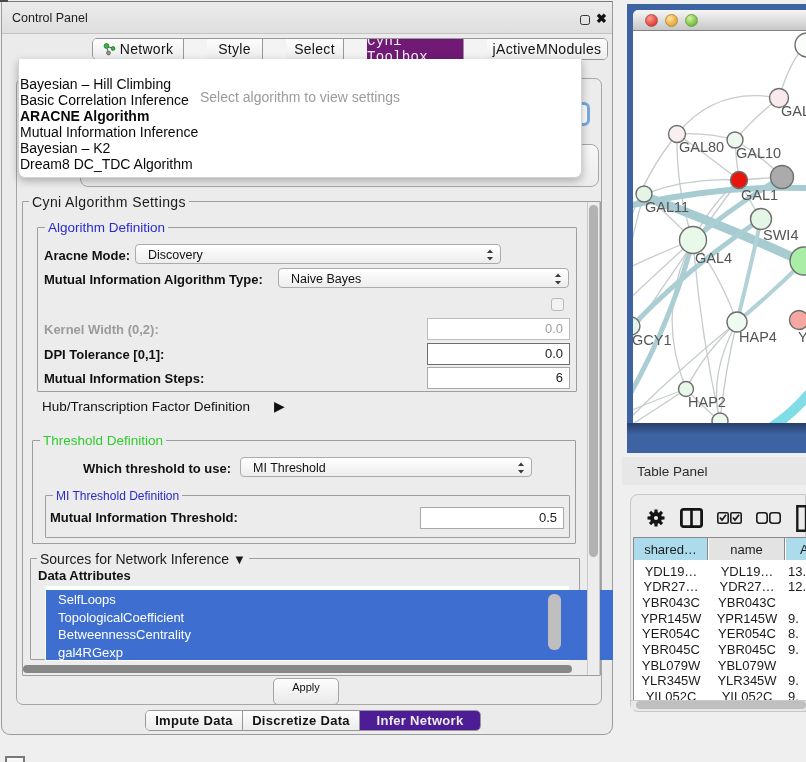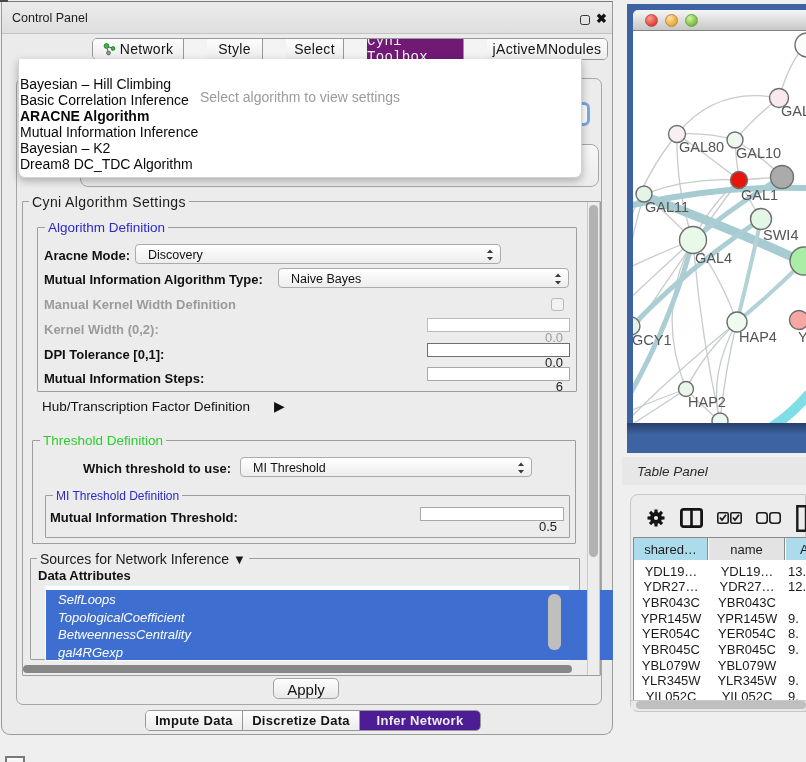--- a/index.html
+++ b/index.html
@@ -26,44 +26,44 @@
 .group { position:absolute; border:1px solid #9e9e9e; border-radius:1px; }
 .gtitle { position:absolute; top:-8px; left:7px; background:#ececec; padding:0 3px; font-size:13.5px; color:#1a1a1a; white-space:nowrap; }
 .blue { color:#2a2acc; }
 .green { color:#2ecc2e;text-align:center; }
 .lbl { position:absolute; font-size:13px; font-weight:bold; color:#111; white-space:nowrap; }
 .dis { color:#9b9b9b; }
 .combo { position:absolute; height:20px; border:1px solid #ababab; border-radius:4px;
   background:linear-gradient(#ffffff,#ededed); font-size:12.5px; color:#111; }
 .combo .ct { position:absolute; left:12px; top:3px; }
 .combo .arr { position:absolute; right:6px; top:3px; width:8px; height:14px; }
-.field { position:absolute; height:14px; border:1px solid #a9a9a9; background:#fff;
-  font-size:13px; color:#222; text-align:right; padding:11px 6px 0 0; }
+.field { position:absolute; height:22px; border:1px solid #a9a9a9; background:#fff;
+  font-size:13px; color:#222; text-align:right; padding:2px 6px 0 0; }
 .fdis { color:#9e9e9e; border-color:#bcbcbc; }
 
 #drop { left:16px; top:57px; width:564px; height:119px; background:#fff;
   border:1px solid #d2d2d2; border-top:none; border-radius:0 0 7px 7px;
   box-shadow:0 3px 9px rgba(0,0,0,0.28); z-index:40; }
 #drop .hint { position:absolute; left:0; right:0; top:2px; text-align:center; font-size:14px; color:#9b9b9b;margin-top:28px; }
 #drop .it { position:absolute; left:1px; font-size:14px; color:#090909; white-space:nowrap; }
 
 #dlist { left:43px; top:584px; width:524px; height:75px; background:#fff; }
-.bluebar { position:absolute; left:1px; width:602px; height:17.5px; background:#3e6fd0;font-style:italic; }
+.bluebar { position:absolute; left:1px; width:602px; height:17.5px; background:#3e6fd0; }
 .bluebar span { position:absolute; left:12px; top:2px; font-size:13px; color:#fff; white-space:nowrap; }
 
 #rightbg { left:613px; top:0; width:193px; height:762px; background:#efefef; }
 #bluearea { left:627px; top:4px; width:179px; height:449px; background:#3e63a2; }
 #macwin { left:633px; top:10px; width:173px; height:413px; }
 #mactitle { left:0; top:0; width:100%; height:21px; background:linear-gradient(#f6f6f6,#c7c7c7);
   border-bottom:1px solid #828282; border-radius:5px 0 0 0; }
 .light { position:absolute; top:4px; width:13px; height:13px; border-radius:50%; }
 #netcanvas { left:0; top:21px; width:173px; height:392px; background:#fff; }
 
 #tpbar { left:622px; top:457px; width:184px; height:28px; background:#e7e7e7; }
-#tpbar span { position:absolute; left:15px; top:7px; font-size:13.5px; color:#2c2c2c;font-style:italic; }
+#tpbar span { position:absolute; left:15px; top:7px; font-size:13.5px; color:#2c2c2c; }
 #tbox { left:630px; top:494px; width:176px; height:218px; background:#ececec;
   border:1px solid #c6c6c6; border-radius:8px 0 0 8px; }
 .hcell { position:absolute; top:538px; height:22px; font-size:13px; color:#1d1d1d;
   display:flex; align-items:center; justify-content:center; }
 .trow { position:absolute; font-size:13px; color:#1b1b1b; }
 </style>
 </head>
 <body>
 
 <div class="abs" style="left:0; top:0; width:8px; height:2px; background:#4a4a4a; z-index:70;"></div>
@@ -109,21 +109,20 @@
         <path d="M1 5 L4 1.5 L7 5 Z M1 9 L4 12.5 L7 9 Z" fill="#3a3a3a"></path>
       </svg>
   </div>
   <span class="lbl" style="left:42px; top:270px;">Mutual Information Algorithm Type:</span>
   <div class="combo" style="left:276px; top:266px; width:291px;">
     <span class="ct">Naive Bayes</span>
     <svg class="arr" viewBox="0 0 8 14">
         <path d="M1 5 L4 1.5 L7 5 Z M1 9 L4 12.5 L7 9 Z" fill="#3a3a3a"></path>
       </svg>
   </div>
-  <span class="lbl dis" style="left:42px; top:295px;">Manual Kernel Width Definition</span>
   <div class="abs" style="left:549px; top:296px; width:13px; height:13px; border:1px solid #b9b9b9; border-radius:3px; background:#f2f2f2;"></div>
   <span class="lbl dis" style="left:42px; top:320px;">Kernel Width (0,2):</span>
   <div class="field fdis" style="left:425px; top:316px; width:143px;">0.0</div>
   <span class="lbl" style="left:42px; top:345px;">DPI Tolerance [0,1]:</span>
   <div class="field" style="left:425px; top:341px; width:143px; border-color:#6e6e6e;">0.0</div>
   <span class="lbl" style="left:42px; top:369px;">Mutual Information Steps:</span>
   <div class="field" style="left:425px; top:365px; width:143px;">6</div>
 
   <span class="abs" style="left:40px; top:397px; font-size:13.5px; color:#111;">Hub/Transcription Factor Definition</span>
     <span class="abs" style="left:272px; top:396px; font-size:14px; color:#111;">▶</span>
@@ -162,21 +161,21 @@
         <span>gal4RGexp</span>
       </div>
     <div class="abs" style="left:503px; top:8px; width:13px; height:56px; border-radius:6px; background:#bfbfbf;"></div>
   </div>
 
   <div class="abs" style="left:21px; top:663px; width:549px; height:8px; border-radius:4px; background:#878787;"></div>
 
   <div class="abs" style="left:585px; top:200px; width:13px; height:473px; background:#ededed; border-left:1px solid #c9c9c9; border-right:1px solid #c9c9c9;"></div>
   <div class="abs" style="left:587px; top:203px; width:9px; height:352px; border-radius:5px; background:#b2b2b2;"></div>
 
-  <div class="abs" style="left:271px; top:676px; width:66px; height:21px; border:1px solid #a3a3a3; border-radius:5px; background:linear-gradient(#fdfdfd,#e9e9e9); font-size:15px; color:#111; text-align:center; padding-top:2px;">Apply</div>
+  <div class="abs" style="left:271px; top:676px; width:66px; height:27px; border:1px solid #a3a3a3; border-radius:5px; background:linear-gradient(#fdfdfd,#e9e9e9); font-size:11px; color:#111; text-align:center; padding-top:2px;">Apply</div>
 
   <div class="abs" style="left:143px; top:708px; height:21px; display:flex; border:1px solid #989898; border-radius:5px; overflow:hidden; font-weight:bold; font-size:13px; letter-spacing:0.3px;">
     <div style="width:97px; background:linear-gradient(#fdfdfd,#ececec); border-right:1px solid #989898; color:#141414; display:flex; align-items:center; justify-content:center;">Impute Data</div>
     <div style="width:117px; background:linear-gradient(#fdfdfd,#ececec); border-right:1px solid #989898; color:#141414; display:flex; align-items:center; justify-content:center;">Discretize Data</div>
     <div style="width:120px; background:#4c1d95; color:#ececec; display:flex; align-items:center; justify-content:center;">Infer Network</div>
   </div>
 
   <div class="abs" id="drop">
     <div class="hint">Select algorithm to view settings</div>
     <div class="it" style="top:17px;">Bayesian – Hill Climbing</div>

